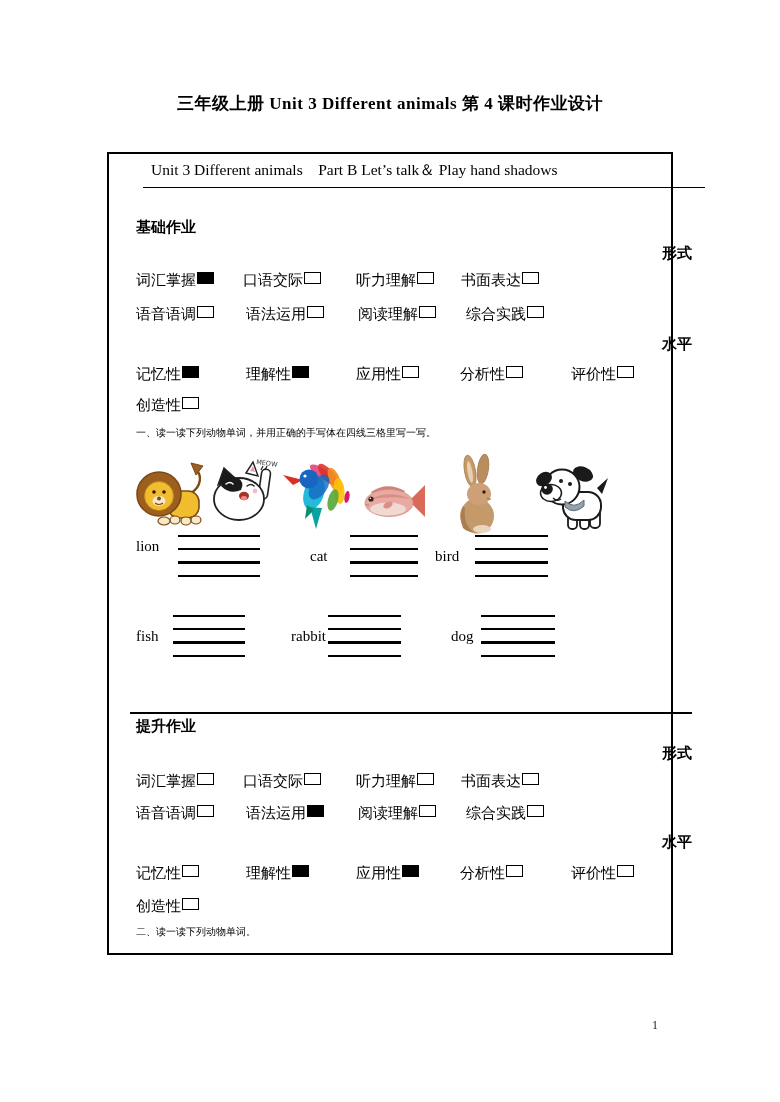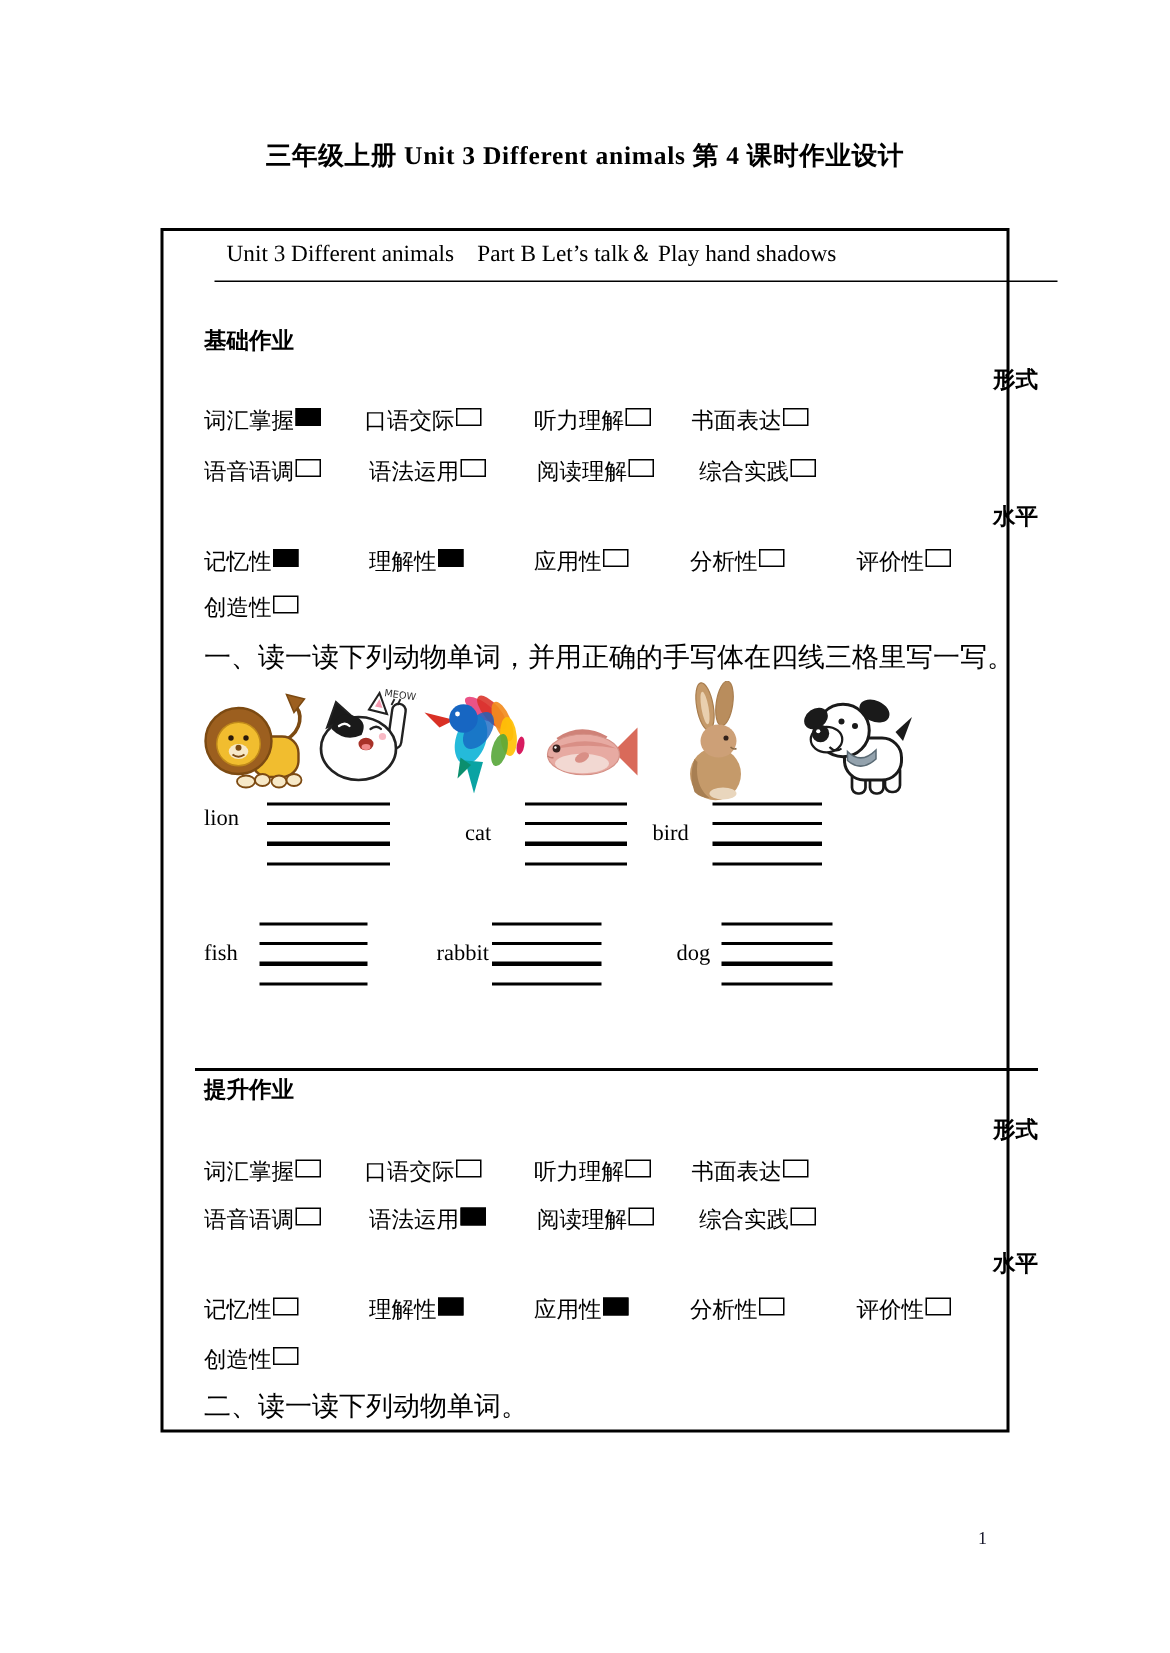--- a/index.html
+++ b/index.html
@@ -31,21 +31,21 @@
   .section-basic { top:61px; height:499px; border-bottom:2px solid #000; }
   .section-boost { top:560px; height:243px; }
   .sec-title { position:absolute; left:6px; top:3px; font-size:15px; font-weight:bold; }
   .center-label { position:absolute; left:0; width:100%; text-align:right; font-size:15px; font-weight:bold; }
   .cbi { position:absolute; font-size:15px; white-space:nowrap; }
   .cb {
     display:inline-block; width:17px; height:12px; border:1.7px solid #000;
     margin-left:1px; vertical-align:1px; background:#fff;
   }
   .cb.checked { background:#000; }
-  .exercise { position:absolute; left:6px; font-size:18px; }
+  .exercise { position:absolute; left:6px; font-size:10px; }
   .word { position:absolute; font-size:15px; }
   .wgrid { position:absolute; height:43px; }
   .wgrid i { position:absolute; left:0; right:0; height:1.7px; background:#000; display:block; }
   .wgrid i.l1 { top:0; }
   .wgrid i.l2 { top:13px; }
   .wgrid i.l3 { top:26px; height:3px; }
   .wgrid i.l4 { top:40px; }
   .animal { position:absolute; }
   .animal svg { display:block; width:100%; height:100%; }
   .page-number { position:absolute; left:652px; top:1018px; font-size:12px; color:#1a1a2e; }

